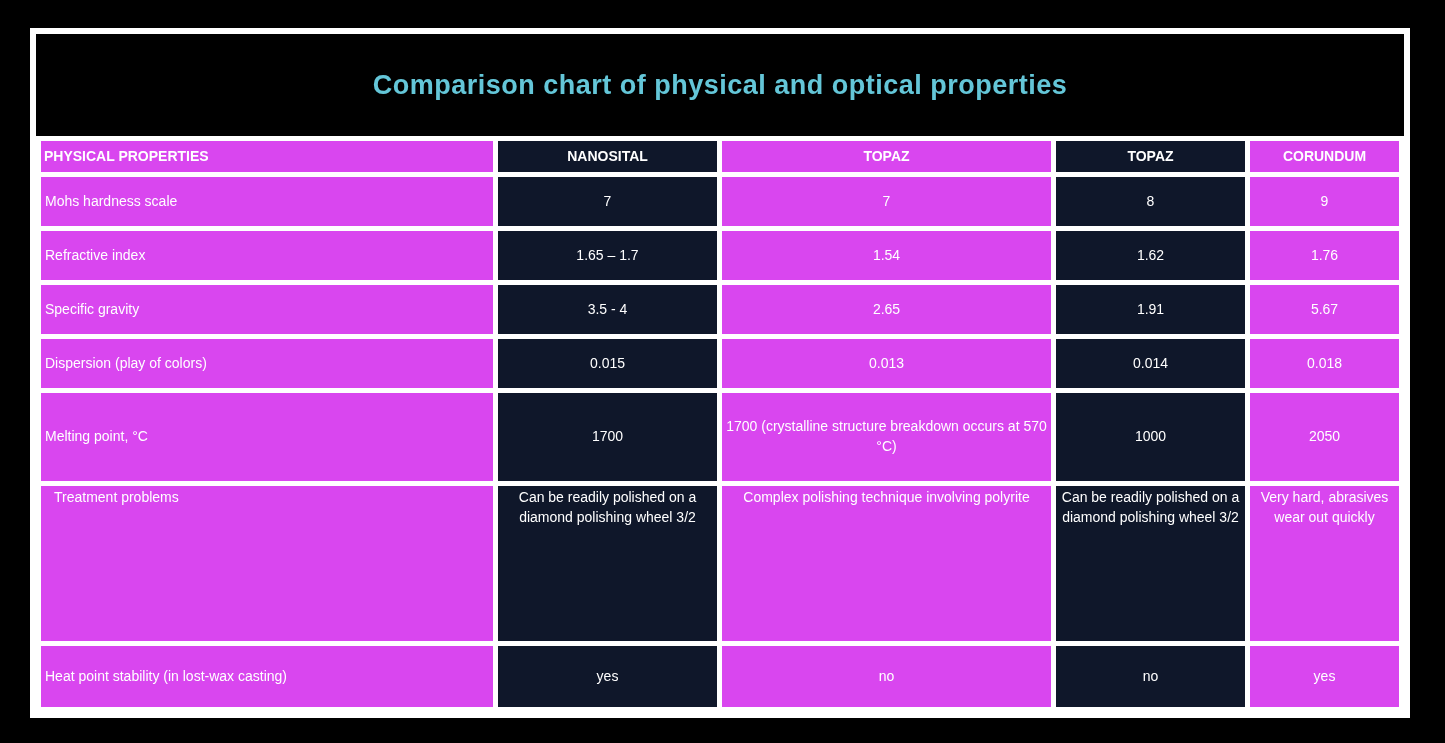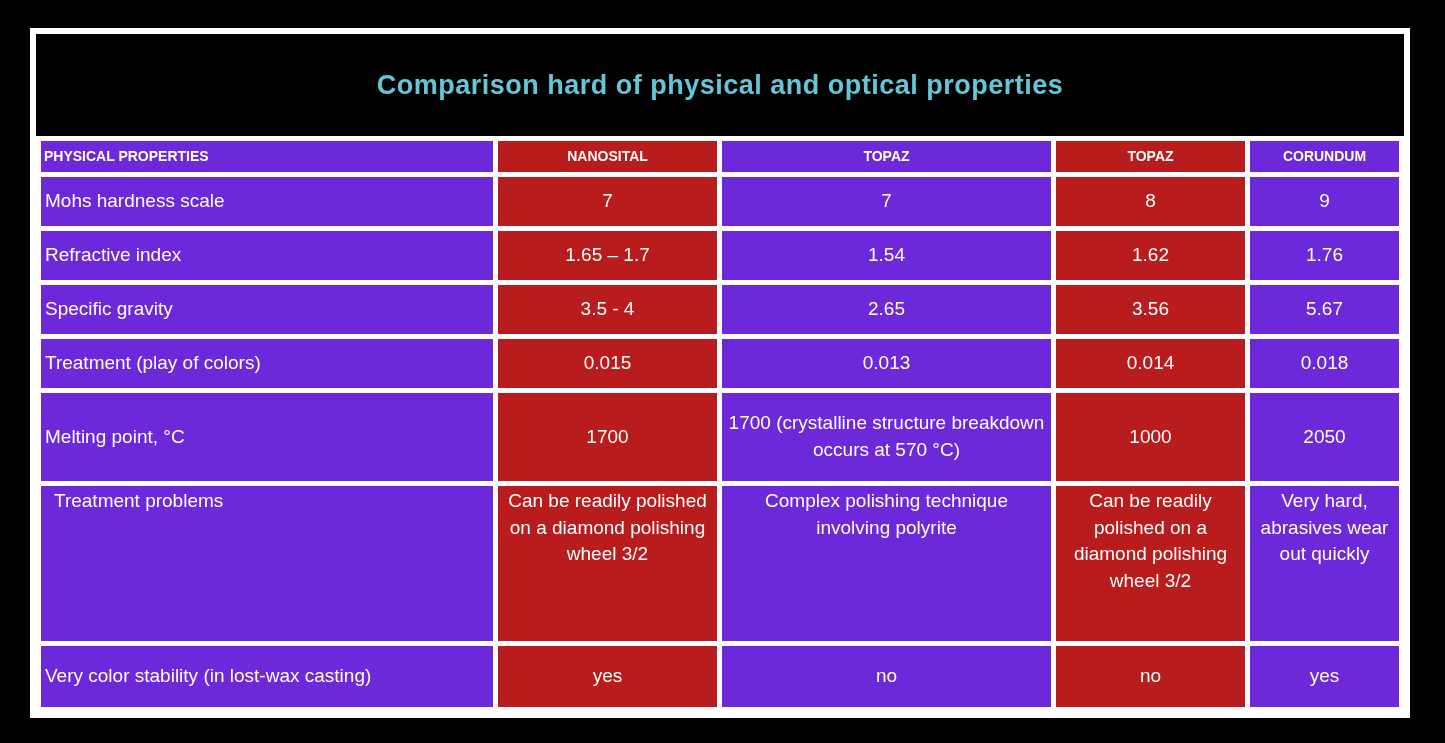--- a/index.html
+++ b/index.html
@@ -39,43 +39,43 @@
     letter-spacing: 0.5px;
   }
   table.props {
     width: 1368px;
     table-layout: fixed;
     border-collapse: separate;
     border-spacing: 5px;
     background: #ffffff; 
   }
   table.props th, table.props td {
-    background: #6d28d9;
+    background: #d946ef;
     color: #ffffff;
     box-sizing: border-box;
     vertical-align: middle;
     overflow: hidden;
     line-height: 1.4;
   }
   table.props .blue {
-    background: #b91c1c;
+    background: #0f172a;
   }
   table.props th {
     font-size: 14px;
     font-weight: bold;
     height: 31px;
     text-align: center;
     padding: 2px;
   }
   table.props th.prop-head {
     text-align: left;
     padding-left: 3px;
   }
   table.props td {
-    font-size: 19px;
+    font-size: 14px;
     text-align: center;
     padding: 2px;
   }
   table.props td.prop-label {
     text-align: left;
     padding-left: 4px;
   }
   tr.r-std td     { height: 49px; }
   tr.r-melt td    { height: 88px; }
   tr.r-treat td   { height: 155px; vertical-align: top; }
@@ -88,21 +88,21 @@
   }
   tr.r-treat td.prop-label { vertical-align: top; padding-left: 13px; }
 </style>
 </head>
 <body>
 
 <div class="page">
   <div class="frame">
 
     <div class="title-area">
-      <span class="title-text">Comparison hard of physical and optical properties</span>
+      <span class="title-text">Comparison chart of physical and optical properties</span>
     </div>
 
     <table class="props">
       <colgroup>
         <col style="width:452px">
         <col style="width:219px">
         <col style="width:329px">
         <col style="width:189px">
         <col style="width:149px">
       </colgroup>
@@ -127,46 +127,46 @@
           <td class="prop-label">Refractive index</td>
           <td class="blue">1.65 – 1.7</td>
           <td>1.54</td>
           <td class="blue">1.62</td>
           <td>1.76</td>
         </tr>
         <tr class="r-std">
           <td class="prop-label">Specific gravity</td>
           <td class="blue">3.5 - 4</td>
           <td>2.65</td>
-          <td class="blue">3.56</td>
+          <td class="blue">1.91</td>
           <td>5.67</td>
         </tr>
         <tr class="r-std">
-          <td class="prop-label">Treatment (play of colors)</td>
+          <td class="prop-label">Dispersion (play of colors)</td>
           <td class="blue">0.015</td>
           <td>0.013</td>
           <td class="blue">0.014</td>
           <td>0.018</td>
         </tr>
         <tr class="r-melt">
           <td class="prop-label">Melting point, °C</td>
           <td class="blue">1700</td>
           <td class="txt-left">1700 (crystalline structure breakdown occurs at 570 °C)</td>
           <td class="blue">1000</td>
           <td>2050</td>
         </tr>
         <tr class="r-treat">
           <td class="prop-label">Treatment problems</td>
           <td class="blue txt-left">Can be readily polished on a diamond polishing wheel 3/2</td>
           <td class="txt-left">Complex polishing technique involving polyrite</td>
           <td class="blue txt-left">Can be readily polished on a diamond polishing wheel 3/2</td>
           <td class="txt-left">Very hard, abrasives wear out quickly</td>
         </tr>
         <tr class="r-heat">
-          <td class="prop-label">Very color stability (in lost-wax casting)</td>
+          <td class="prop-label">Heat point stability (in lost-wax casting)</td>
           <td class="blue">yes</td>
           <td>no</td>
           <td class="blue">no</td>
           <td>yes</td>
         </tr>
       </tbody>
     </table>
 
   </div>
 </div>

